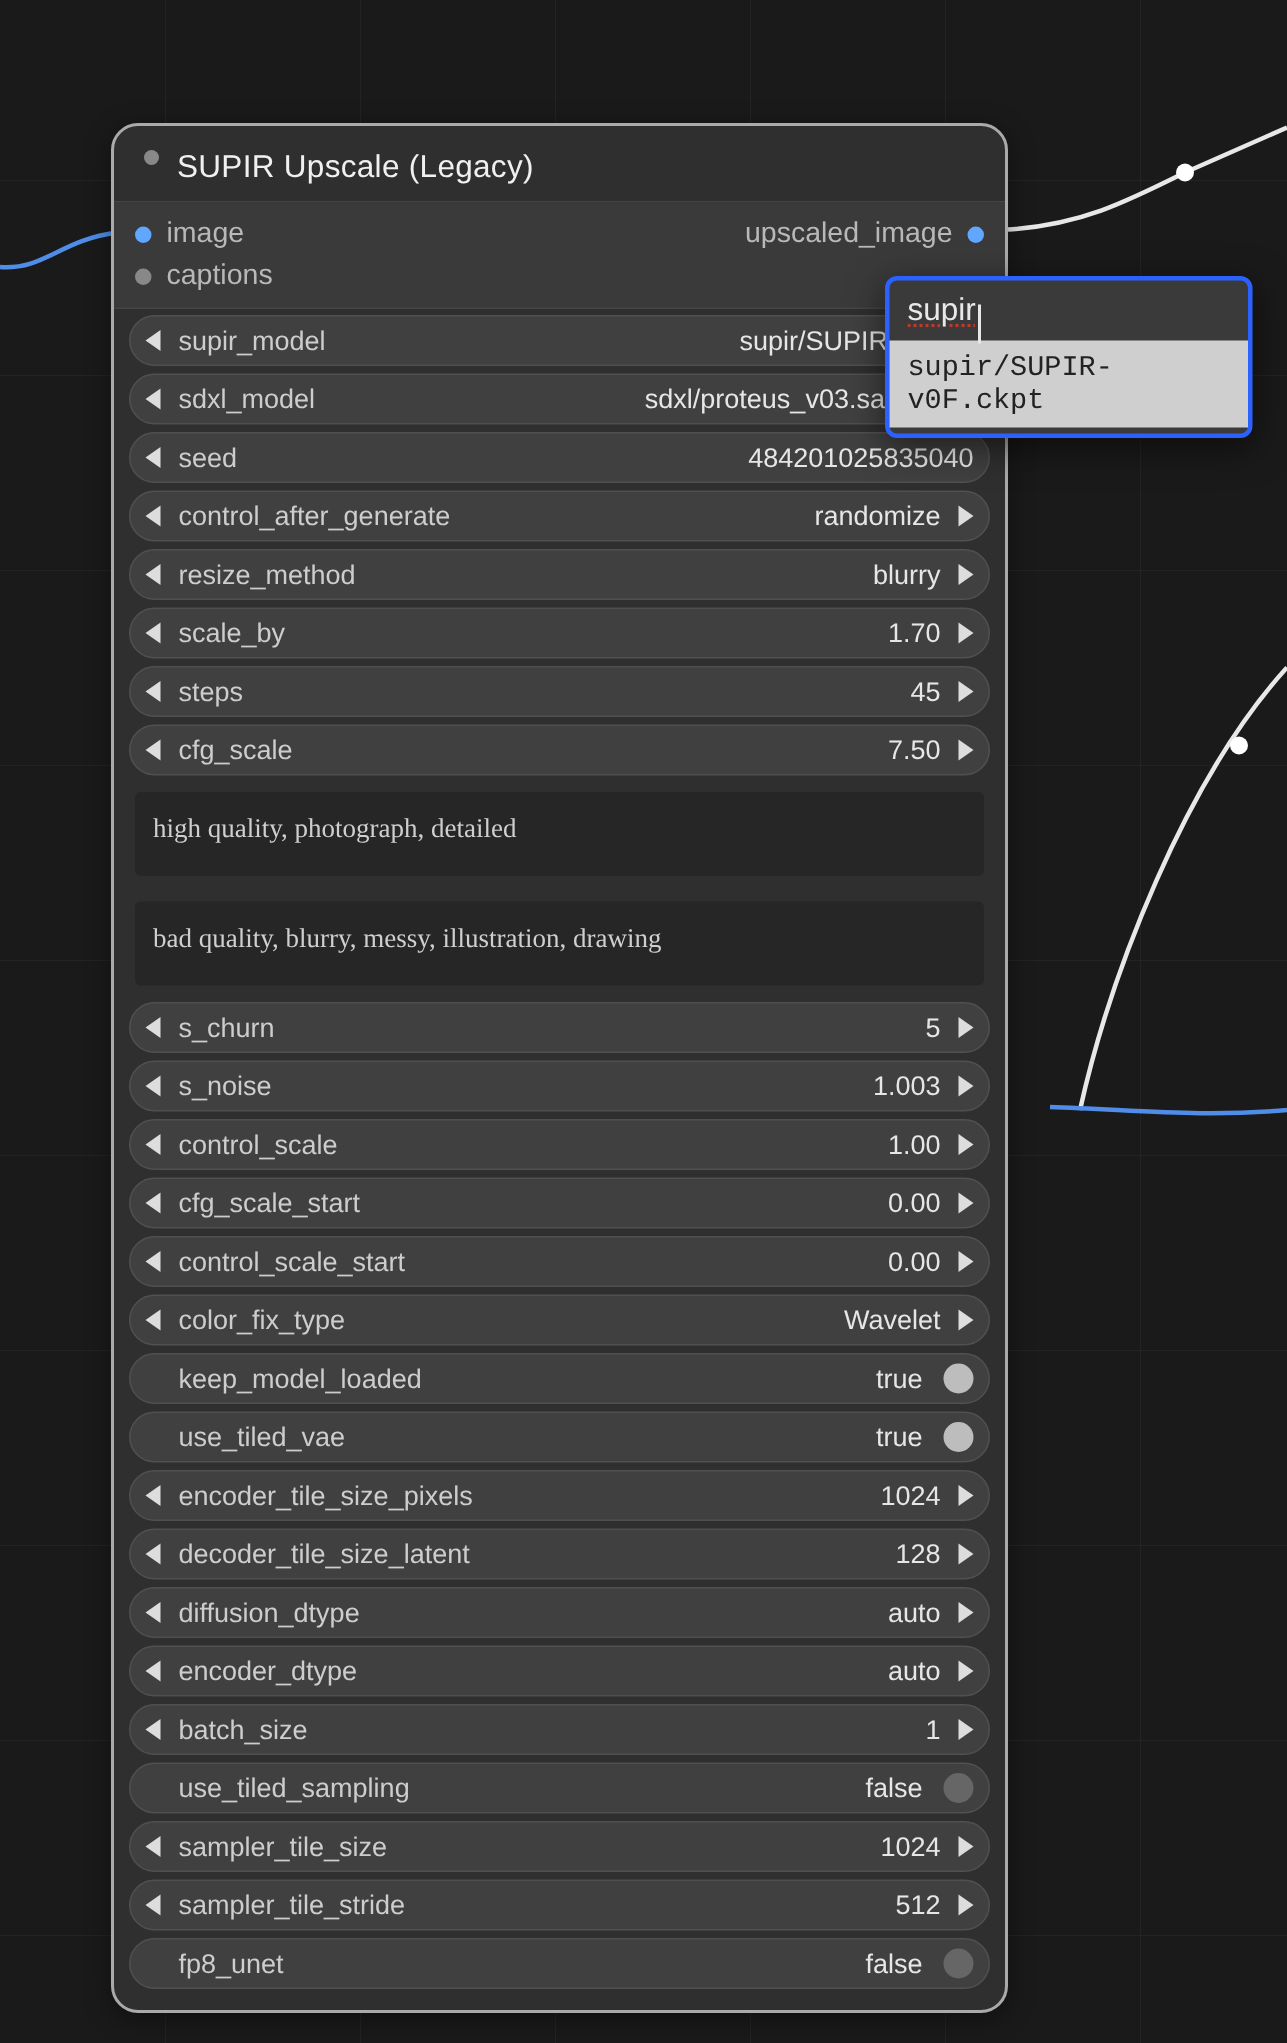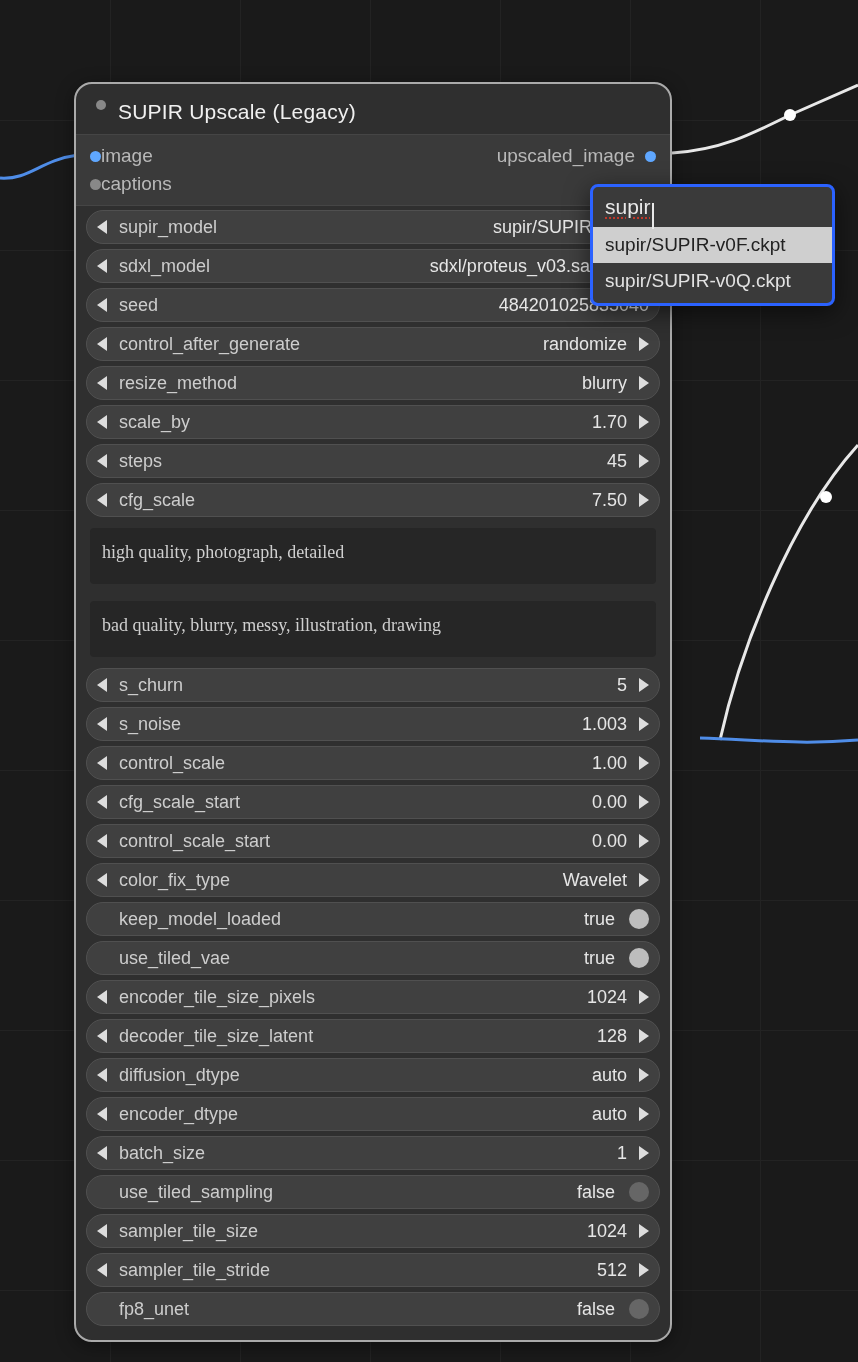--- a/index.html
+++ b/index.html
@@ -38,21 +38,21 @@
     width:10px;height:10px;border-radius:50%;background:#888;
   }
   .node-title { color:#f0f0f0; font-size:21px; font-weight:500; letter-spacing:.2px; }
 
   .ports {
     background:#3a3a3a; padding:10px 14px 10px 14px;
     display:flex; flex-direction:column; gap:6px;
     border-bottom:1px solid #454545;
   }
   .port-row { display:flex; align-items:center; }
-  .port-left { display:flex; align-items:center; gap:0; flex:1; }
+  .port-left { display:flex; align-items:center; gap:10px; flex:1; }
   .port-right { display:flex; align-items:center; gap:10px;margin-left:30px; }
   .port-dot { width:11px;height:11px;border-radius:50%; }
   .dot-blue { background:#5fa7ff; }
   .dot-grey { background:#888; }
   .port-label { color:#b8b8b8; font-size:19px; }
 
   .body { padding:4px 10px 14px 10px; display:flex; flex-direction:column; gap:5px; }
 
   .widget {
     background:#404040; border:1px solid #505050; border-radius:18px; height:34px;
@@ -88,21 +88,21 @@
     z-index: 50;
   }
   .popup input {
     width:100%; background:transparent; border:none; outline:none;
     color:#e8e8e8; font-size:21px; padding:8px 12px 6px 12px;
     text-decoration: underline dotted #c0392b;
     text-underline-offset: 3px;
   }
   .popup .opts { padding:2px 0 4px 0; }
   .popup .opt {
-    padding:7px 12px; font-size:19px; color:#e2e2e2;
+    padding:7px 12px; font-size:19px; color:#e2e2e2;font-family:Liberation Mono, monospace;
   }
   .popup .opt.sel { background:#cfcfcf; color:#222; }
   .caret {
     position:absolute; left:calc(590px + 62px); top:203px; width:2px; height:26px;
     background:#e8e8e8; z-index:60;
   }
 </style>
 </head>
 <body>
 
@@ -345,16 +345,15 @@
       <span class="knob-wrap"></span>
     </div>
 
   </div>
 </div>
 
 <div class="popup">
   <input type="text" value="supir" style="">
   <div class="opts">
     <div class="opt sel">supir/SUPIR-v0F.ckpt</div>
-    <div class="opt">supir/SUPIR-v0Q.ckpt</div>
   </div>
 </div>
 <div class="caret"></div>
 
 </body></html>

